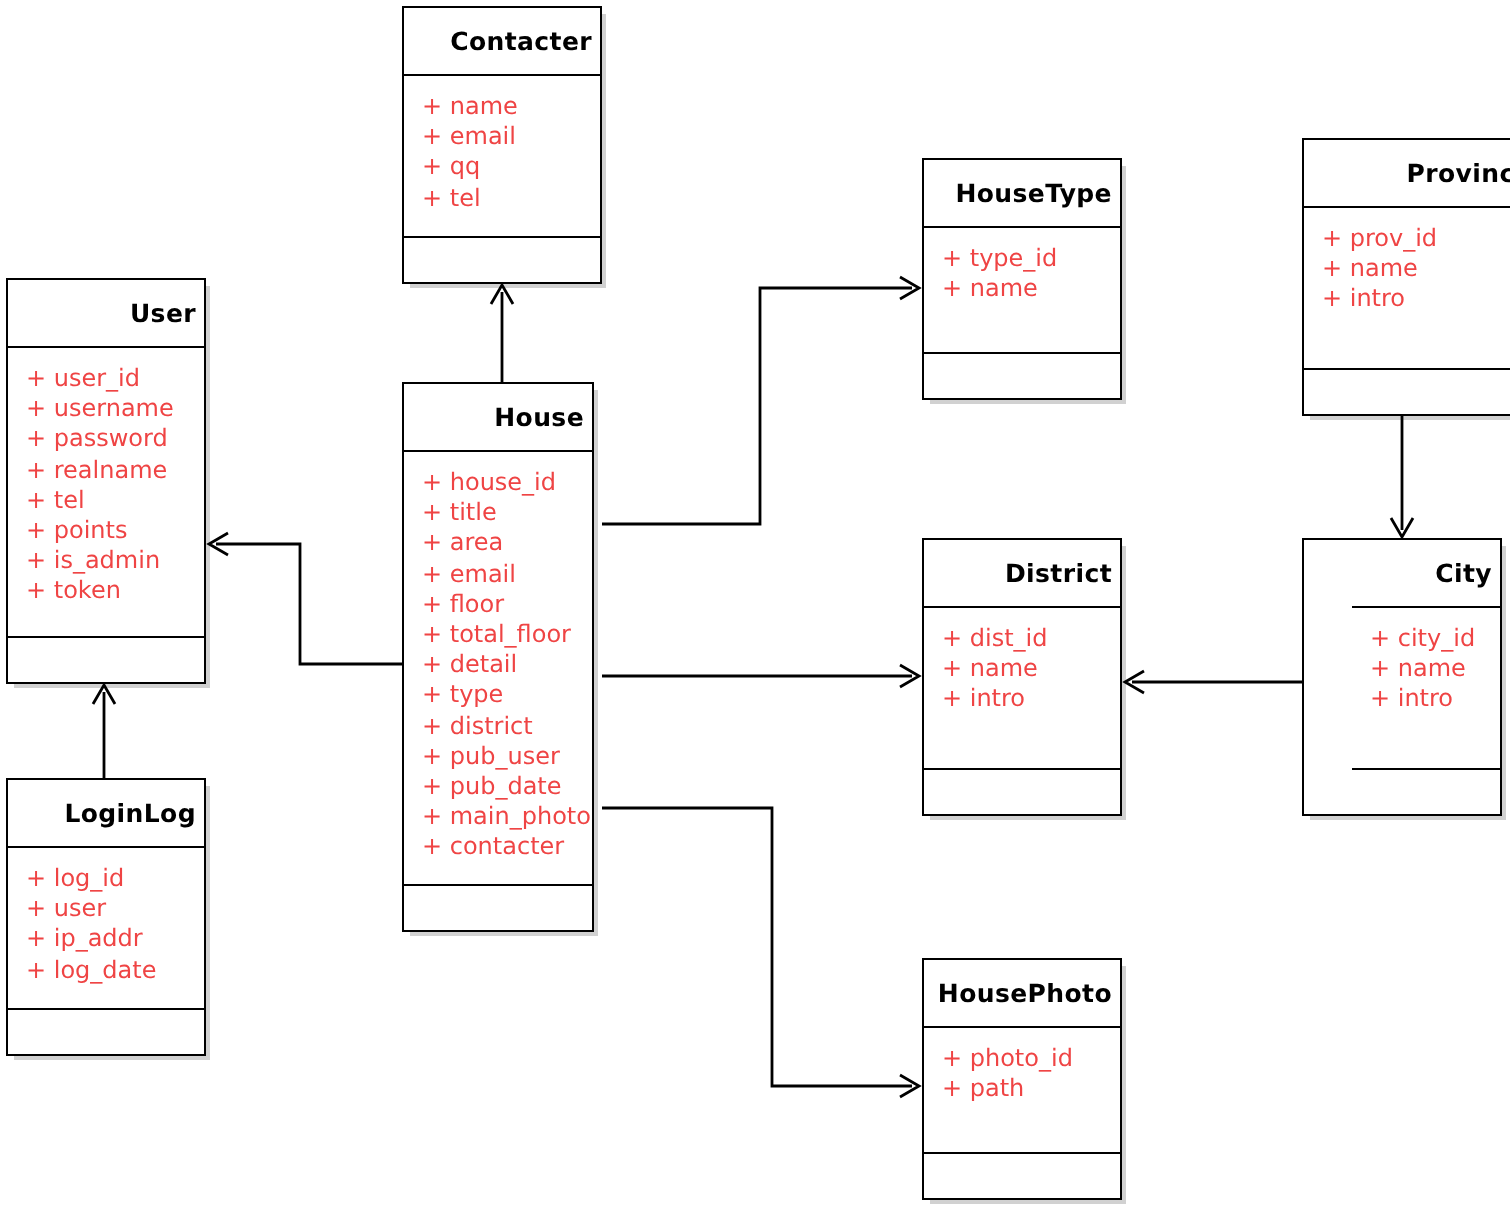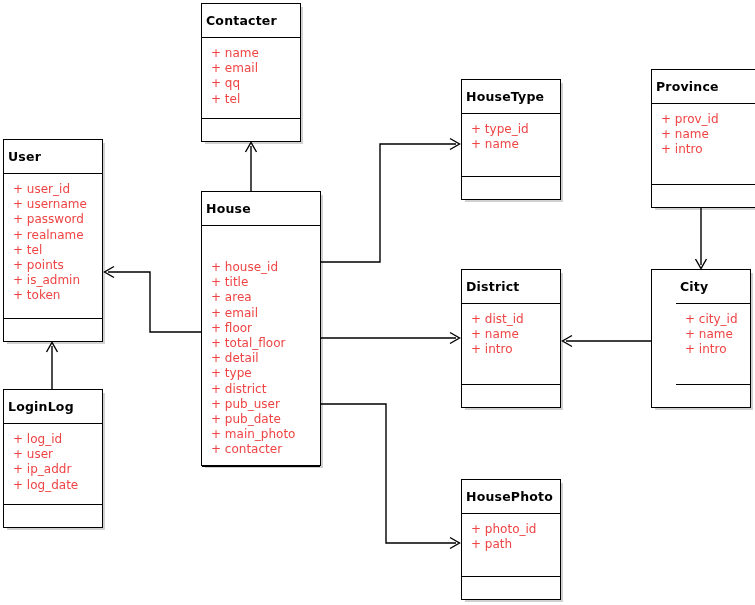--- a/index.html
+++ b/index.html
@@ -17,21 +17,21 @@
     position:absolute;
     background:#ffffff;
     border:1.4px solid #000000;
     box-sizing:border-box;
     box-shadow:3px 3px 0 -1px rgba(0,0,0,0.18);
     display:flex;
     flex-direction:column;
     z-index:5;
   }
   .cls-name{
-    text-align:left;
+    text-align:right;
     font-weight:bold;
     font-size:12.5px;
     color:#000;
     padding:9px 4px 9px 4px;
     border-bottom:1.4px solid #000;
     letter-spacing:0.2px;
   }
   .cls-attrs{
     padding:8px 0 8px 0;
     border-bottom:1.4px solid #000;
@@ -135,21 +135,21 @@
         <div class="attr">+ password</div>
         <div class="attr">+ realname</div>
         <div class="attr">+ tel</div>
         <div class="attr">+ points</div>
         <div class="attr">+ is_admin</div>
         <div class="attr">+ token</div>
       </div>
     <div class="cls-ops"></div>
   </div>
 
-  <div class="uml-class" style="left: 201px; top: 191px; width: 120px; height: 275px; gap: 26px;">
+  <div class="uml-class" style="left: 201px; top: 191px; width: 96px; height: 275px;">
     <div class="cls-name">House</div>
     <div class="cls-attrs">
         <div class="attr">+ house_id</div>
         <div class="attr">+ title</div>
         <div class="attr">+ area</div>
         <div class="attr">+ email</div>
         <div class="attr">+ floor</div>
         <div class="attr">+ total_floor</div>
         <div class="attr">+ detail</div>
         <div class="attr">+ type</div>

